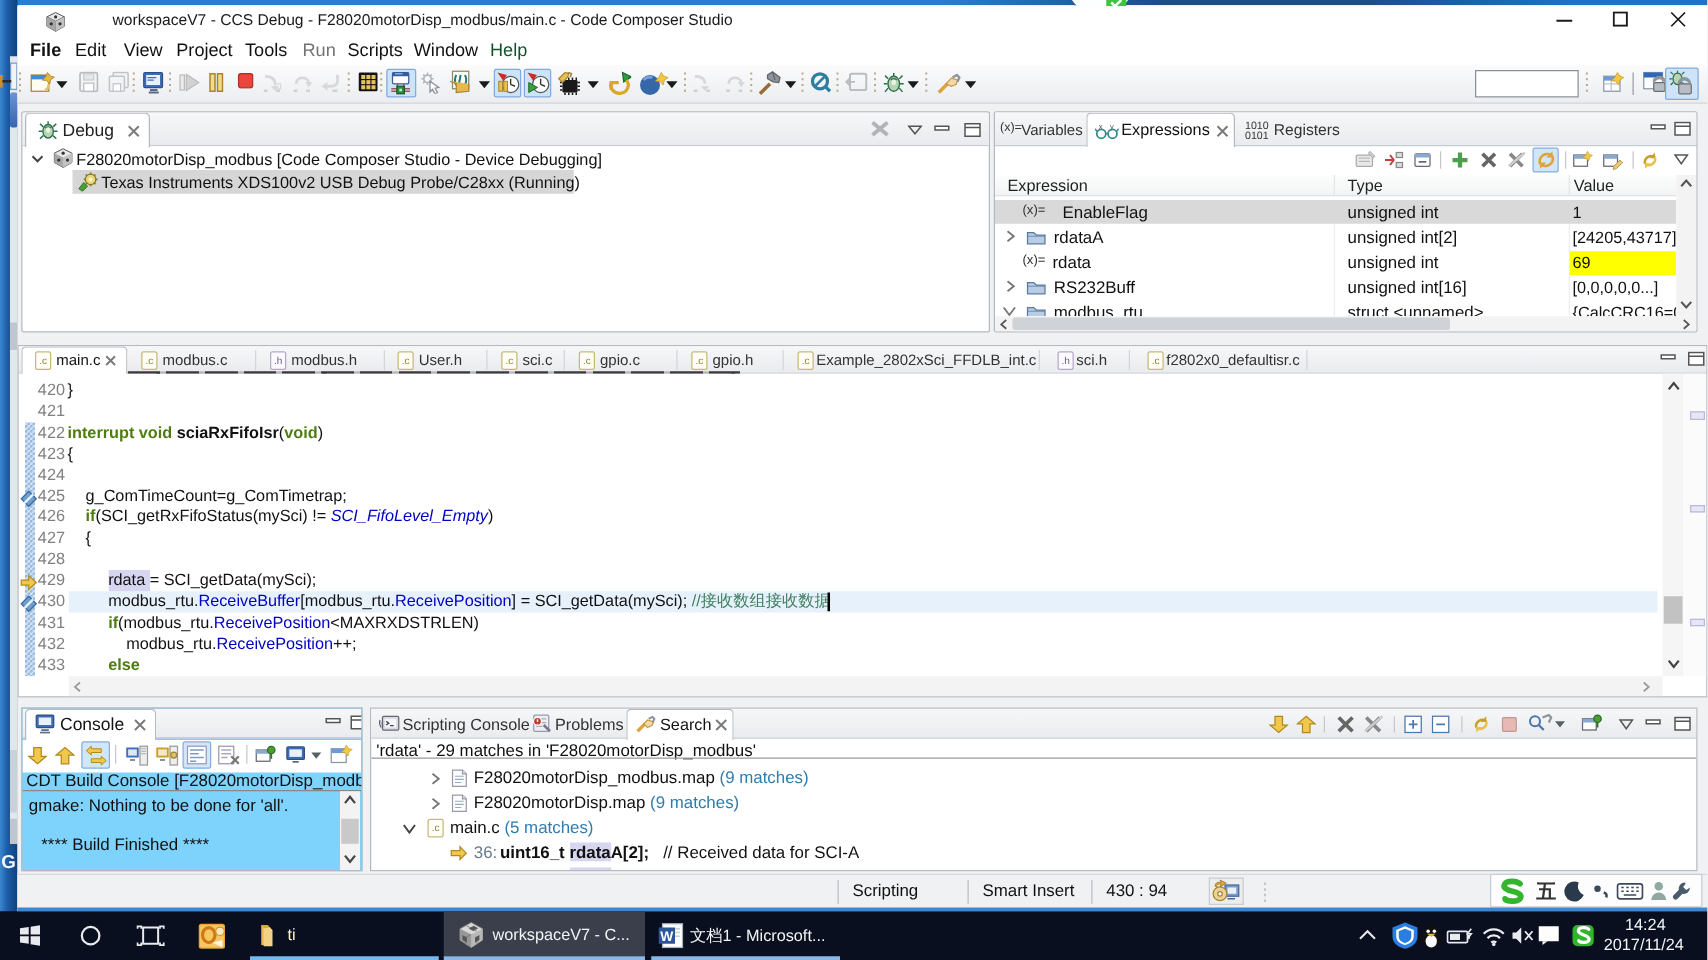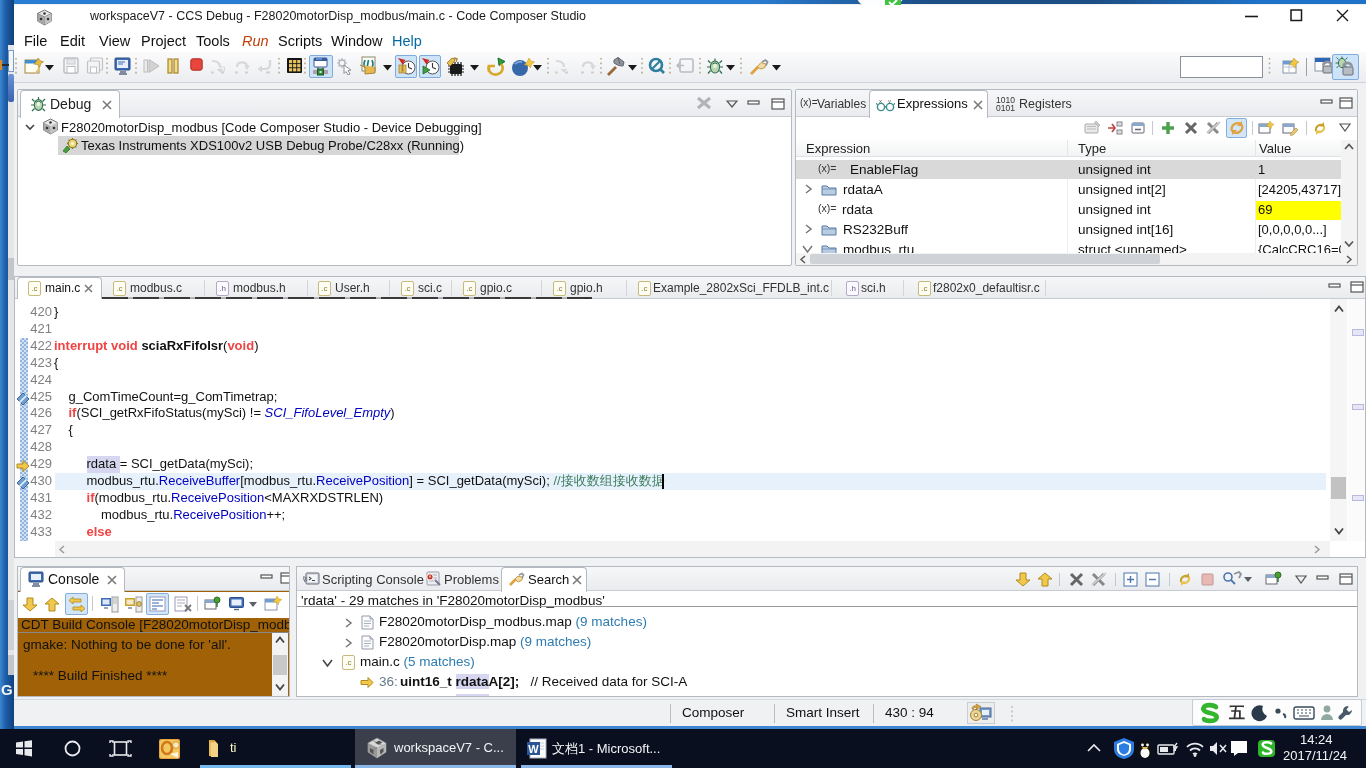--- a/index.html
+++ b/index.html
@@ -2,21 +2,21 @@
 <html><head>
 <meta charset="utf-8">
 <style>
 * { margin:0; padding:0; box-sizing:border-box; }
 html,body { width:1366px; height:768px; overflow:hidden; }
 body { font-family:"Liberation Sans", sans-serif; position:relative; background:#f0f1f2; }
 .abs { position:absolute; }
 .tabrow { background:linear-gradient(#f6f7f8,#e9ebee); border-bottom:1px solid #c8ccd2; }
 .atab { background:#fff; border:1px solid #b5bac1; border-bottom:none; border-radius:4px 4px 0 0; }
 svg { display:block; }
-.kw { color:#ef4444; }
+.kw { color:#4d7c0f; }
 .en { color:#0000c0; }
 .mb { color:#0000c0; }
 .cm { color:#3f7f5f; }
 .fic { width:13px;height:15px;background:#fffef4;border:1px solid #c7b97a;font-size:8px;color:#8a7a30;text-align:center;line-height:13px;border-radius:2px;}
 .fic.h { border-color:#b8a8c8; color:#6a5a8a; background:#fbfaff;}
 .lnk { color:#2e7cb0; }
 </style>
 </head>
 <body>
 
@@ -63,29 +63,29 @@
     <path d="M0 1.5 H13" stroke="#1a1a1a" stroke-width="1.6"></path>
   </svg>
 <svg class="abs" style="left:1290px;top:9px;z-index:9" width="13" height="13">
     <rect x="1" y="1" width="10.5" height="10.5" fill="none" stroke="#1a1a1a" stroke-width="1.5"></rect>
   </svg>
 <svg class="abs" style="left:1336px;top:9px;z-index:9" width="13" height="13">
     <path d="M1 1 L12 12 M12 1 L1 12" stroke="#1a1a1a" stroke-width="1.4"></path>
   </svg>
 
 <div class="abs" style="left:14px;top:29px;width:1352px;height:23px;background:#ffffff;"></div>
-<div class="abs" style="left:24px;top:33px;font-size:14.5px;color:#111;">File</div>
+<div class="abs" style="left:24px;top:33px;font-size:14.5px;color:#111;font-weight:bold;">File</div>
 <div class="abs" style="left:60px;top:33px;font-size:14.5px;color:#111;">Edit</div>
 <div class="abs" style="left:99px;top:33px;font-size:14.5px;color:#111;">View</div>
 <div class="abs" style="left:141px;top:33px;font-size:14.5px;color:#111;">Project</div>
 <div class="abs" style="left:196px;top:33px;font-size:14.5px;color:#111;">Tools</div>
-<div class="abs" style="left:242px;top:33px;font-size:14.5px;color:#c2410c;font-style:italic;">Run</div>
+<div class="abs" style="left:242px;top:33px;font-size:14.5px;color:#737373;">Run</div>
 <div class="abs" style="left:278px;top:33px;font-size:14.5px;color:#111;">Scripts</div>
 <div class="abs" style="left:331px;top:33px;font-size:14.5px;color:#111;">Window</div>
-<div class="abs" style="left:392px;top:33px;font-size:14.5px;color:#0369a1;">Help</div>
+<div class="abs" style="left:392px;top:33px;font-size:14.5px;color:#14532d;">Help</div>
 
 <div class="abs" style="left:14px;top:52px;width:1352px;height:31px;background:linear-gradient(#fbfbfc,#ebedf0);border-bottom:1px solid #d0d4d9;" id="toolbar">
  <svg class="abs" style="left:0px;top:4px" width="4" height="22">
       <path d="M2 2 v18" stroke="#b8a98a" stroke-width="1.6" stroke-dasharray="1.6 3"></path>
     </svg>
  <svg class="abs" style="left:10px;top:5px" width="22" height="21">
       <rect x="1" y="3" width="14" height="13" fill="#fdfef0" stroke="#a8843c"></rect>
       <rect x="1" y="3" width="14" height="3.5" fill="#3d8fd1"></rect>
       <path d="M12 15 q3-1 3-5" fill="none" stroke="#e0c070" stroke-width="2"></path>
       <path d="M14 1 l2.2 2.8 3.3 .9 -2.9 2 -.9 3.6 -2.4-2.9 -3.5-.4 2.6-2.4 Z" fill="#e8ba3c" stroke="#a8843c" stroke-width=".7"></path>
@@ -628,21 +628,21 @@
     <div class="abs" style="left:1px;top:178px;width:15px;height:22px;background:#c2c2c2;"></div>
   </div>
 
   <div class="abs" style="left:1333px;top:22px;width:17px;height:242px;background:#fbfbfb;">
     <div class="abs" style="left:4px;top:30px;width:12px;height:7px;border:1px solid #b8b8e0;background:#e6e6f5"></div>
     <div class="abs" style="left:4px;top:105px;width:12px;height:6px;border:1px solid #b8b8e0;background:#e6e6f5"></div>
     <div class="abs" style="left:4px;top:196px;width:12px;height:6px;border:1px solid #b8b8e0;background:#e6e6f5"></div>
   </div>
 </div>
 
-<div class="abs" style="left:17px;top:566px;width:273px;height:131px;background:#a16207;border:1px solid #b5bac1;overflow:hidden;" id="console">
+<div class="abs" style="left:17px;top:566px;width:273px;height:131px;background:#7dd3fc;border:1px solid #b5bac1;overflow:hidden;" id="console">
   <div class="tabrow abs" style="left:0;top:0;width:271px;height:24px;"></div>
   <div class="atab abs" style="left:2px;top:0;width:105px;height:25px;"></div>
   <div class="abs" style="left:10px;top:4px;width:16px;height:15px" id="consoleicon">
       <svg width="17" height="16">
         <rect x="1" y="1" width="14" height="10" rx="1" fill="#3e6db5" stroke="#2d4f86"></rect>
         <rect x="3" y="3" width="10" height="6" fill="#e8f0fb"></rect>
         <path d="M5 13 h6 M4 15 h8" stroke="#5a6a85" stroke-width="1.4"></path>
       </svg>
     </div>
   <div class="abs" style="left:30px;top:4px;font-size:14px;color:#111;">Console</div>
@@ -860,21 +860,21 @@
     <svg class="abs" style="left:63px;top:83px" width="15" height="13">
         <path d="M1 4.5 h7 V1.5 L13 6.5 L8 11.5 V8.5 H1 Z" fill="#f2c84c" stroke="#b08a1e"></path>
       </svg>
     <div class="abs" style="left:82px;top:81px;color:#667a88;">37:</div>
     <div class="abs" style="left:103px;top:81px;"><b>uint16_t <span style="background:#d6d6f0">rdata</span>=uintA;</b> // Used for checking the received data</div>
   </div>
 </div>
 
 <div class="abs" style="left:14px;top:699px;width:1352px;height:27px;background:#f0f1f2;border-top:1px solid #d6d9dd;">
   <div class="abs" style="left:656px;top:4px;width:1px;height:19px;background:#b9bec5"></div>
-  <div class="abs" style="left:668px;top:5px;font-size:13.5px;color:#111;">Composer</div>
+  <div class="abs" style="left:668px;top:5px;font-size:13.5px;color:#111;">Scripting</div>
   <div class="abs" style="left:760px;top:4px;width:1px;height:19px;background:#b9bec5"></div>
   <div class="abs" style="left:772px;top:5px;font-size:13.5px;color:#111;">Smart Insert</div>
   <div class="abs" style="left:859px;top:4px;width:1px;height:19px;background:#b9bec5"></div>
   <div class="abs" style="left:871px;top:5px;font-size:13.5px;color:#111;">430 : 94</div>
   <div class="abs" style="left:953px;top:2px;width:28px;height:22px;background:#eceded;border:1px solid #c9ccd1" id="statusicon">
       <svg width="26" height="20">
         <rect x="12" y="5" width="11" height="9" fill="#7a9cc8" stroke="#4a6a9a"></rect>
         <rect x="14" y="7" width="7" height="5" fill="#e8f0fb"></rect>
         <path d="M14 16 h6" stroke="#4a6a9a" stroke-width="1.3"></path>
         <circle cx="8" cy="12" r="5.5" fill="#e8d498" stroke="#a8842c"></circle>

